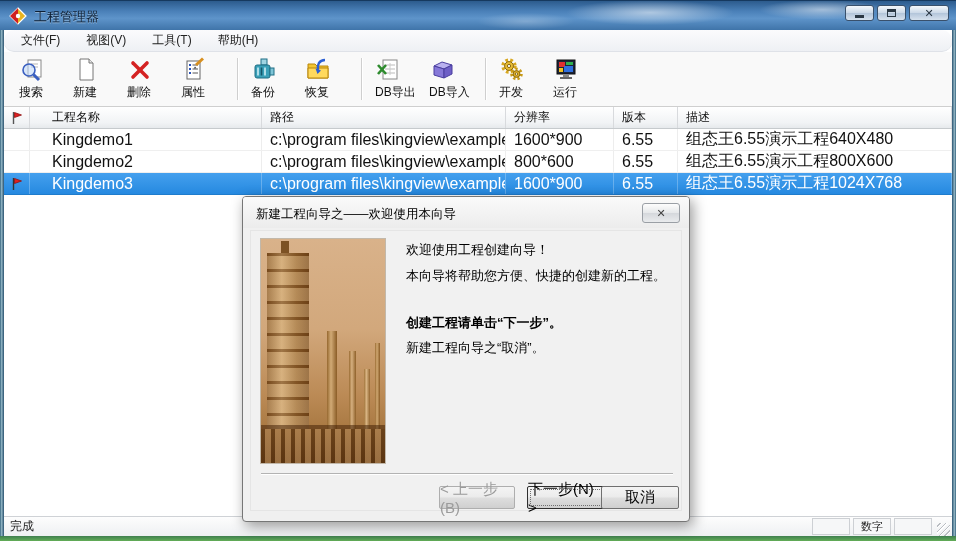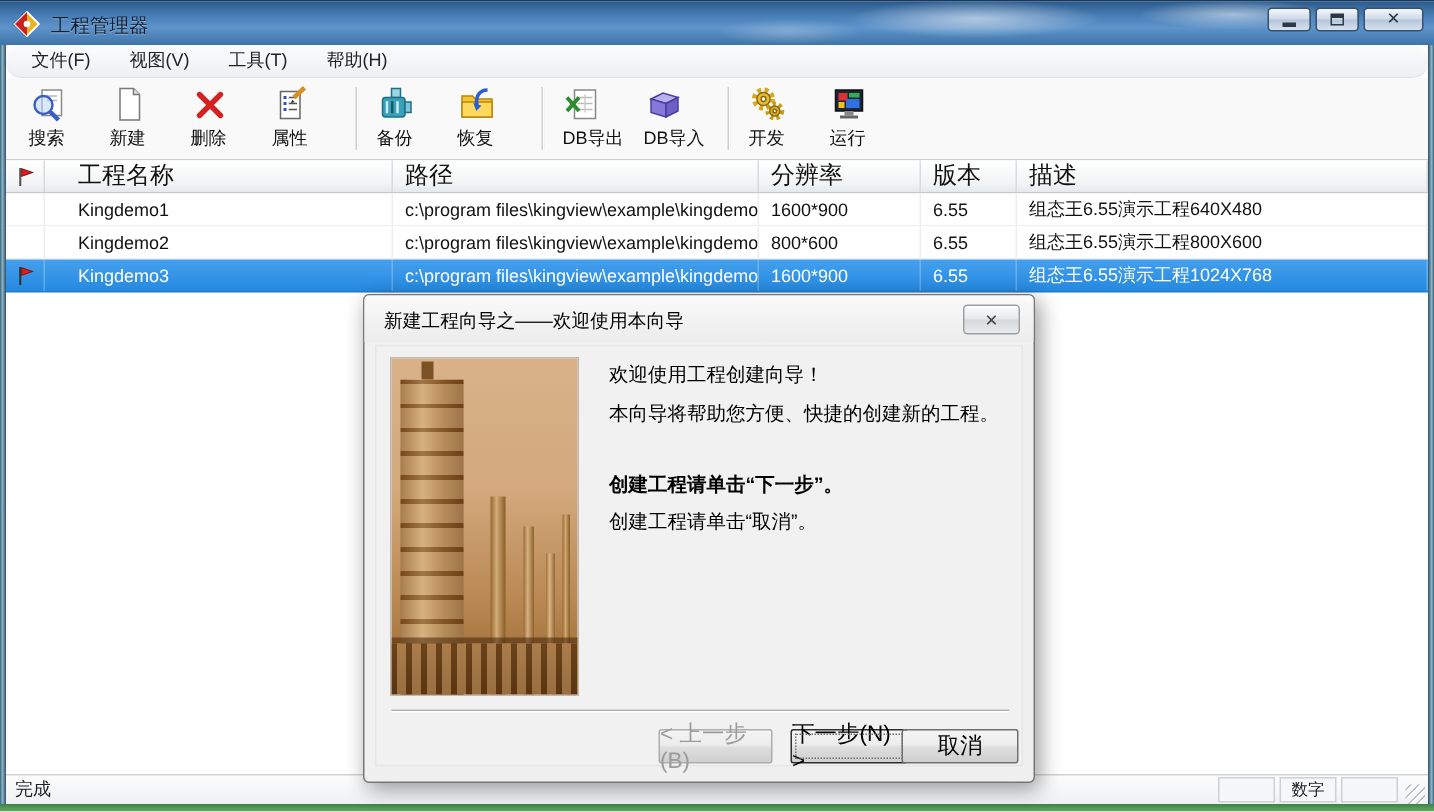--- a/index.html
+++ b/index.html
@@ -39,23 +39,23 @@
     border-bottom:1px solid #cfcfcf;box-sizing:border-box;display:flex;align-items:center;padding-left:10px;}
   .tbtn{display:flex;flex-direction:column;justify-content:center;min-width:44px;
     padding:2px 4px;margin:0 1px;}
   .ticon{width:26px;height:26px;display:block;}
   .tlabel{font-size:12px;color:#111;margin-top:1px;white-space:nowrap;}
   .tsep{width:1px;height:42px;background:#cfcfcf;border-right:1px solid #fff;margin:0 7px;}
   
   .client{position:absolute;left:4px;top:107px;width:948px;height:409px;background:#fff;}
   .trow,.thead-row{display:flex;height:22px;box-sizing:border-box;}
   .thead-row{background:linear-gradient(180deg,#ffffff,#f1f3f5 75%,#e6e9ec);border-bottom:1px solid #c6cacd;}
-  .th{font-size:16px;color:#111;border-right:1px solid #d8dadd;box-sizing:border-box;
+  .th{font-size:12px;color:#111;border-right:1px solid #d8dadd;box-sizing:border-box;
     display:flex;align-items:center;padding-left:8px;}
-  .td{font-size:12px;color:#111;border-right:1px solid #ededed;box-sizing:border-box;
+  .td{font-size:16px;color:#111;border-right:1px solid #ededed;box-sizing:border-box;
     display:flex;align-items:center;padding-left:8px;white-space:nowrap;overflow:hidden;}
   .trow{background:#fff;border-bottom:1px solid #efefef;}
   .trow.selected{background:linear-gradient(180deg,#45a0ee,#2589e0);border-bottom:1px solid #1f7ccc;}
   .trow.selected .td{color:#fff;border-right:1px solid rgba(255,255,255,.25);}
   .c0{width:26px;justify-content:center;padding-left:0;}
   .c1{width:232px;padding-left:22px;}
   .c2{width:244px;}
   .c3{width:108px;}
   .c4{width:64px;}
   .c5{flex:1;}
@@ -347,21 +347,21 @@
       <div class="ph-tower3"></div>
       <div class="ph-tower4"></div>
       <div class="ph-tower5"></div>
       <div class="ph-hline"></div>
       <div class="ph-pipes"></div>
     </div>
 
     <div class="dlg-line" style="top:44px;">欢迎使用工程创建向导！</div>
     <div class="dlg-line" style="top:70px;">本向导将帮助您方便、快捷的创建新的工程。</div>
     <div class="dlg-line" style="top:117px;font-weight:bold;">创建工程请单击“下一步”。</div>
-    <div class="dlg-line" style="top:142px;">创建工程请单击“取消”。</div>
+    <div class="dlg-line" style="top:142px;">新建工程向导之“取消”。</div>
 
     <div class="dlg-sep"></div>
 
     <div class="dbtn btn-back disabled">&lt; 上一步(B)</div>
     <div class="dbtn btn-next focused">下一步(N) &gt;</div>
     <div class="dbtn btn-cancel">取消</div>
   </div>
 
 </div>
 

